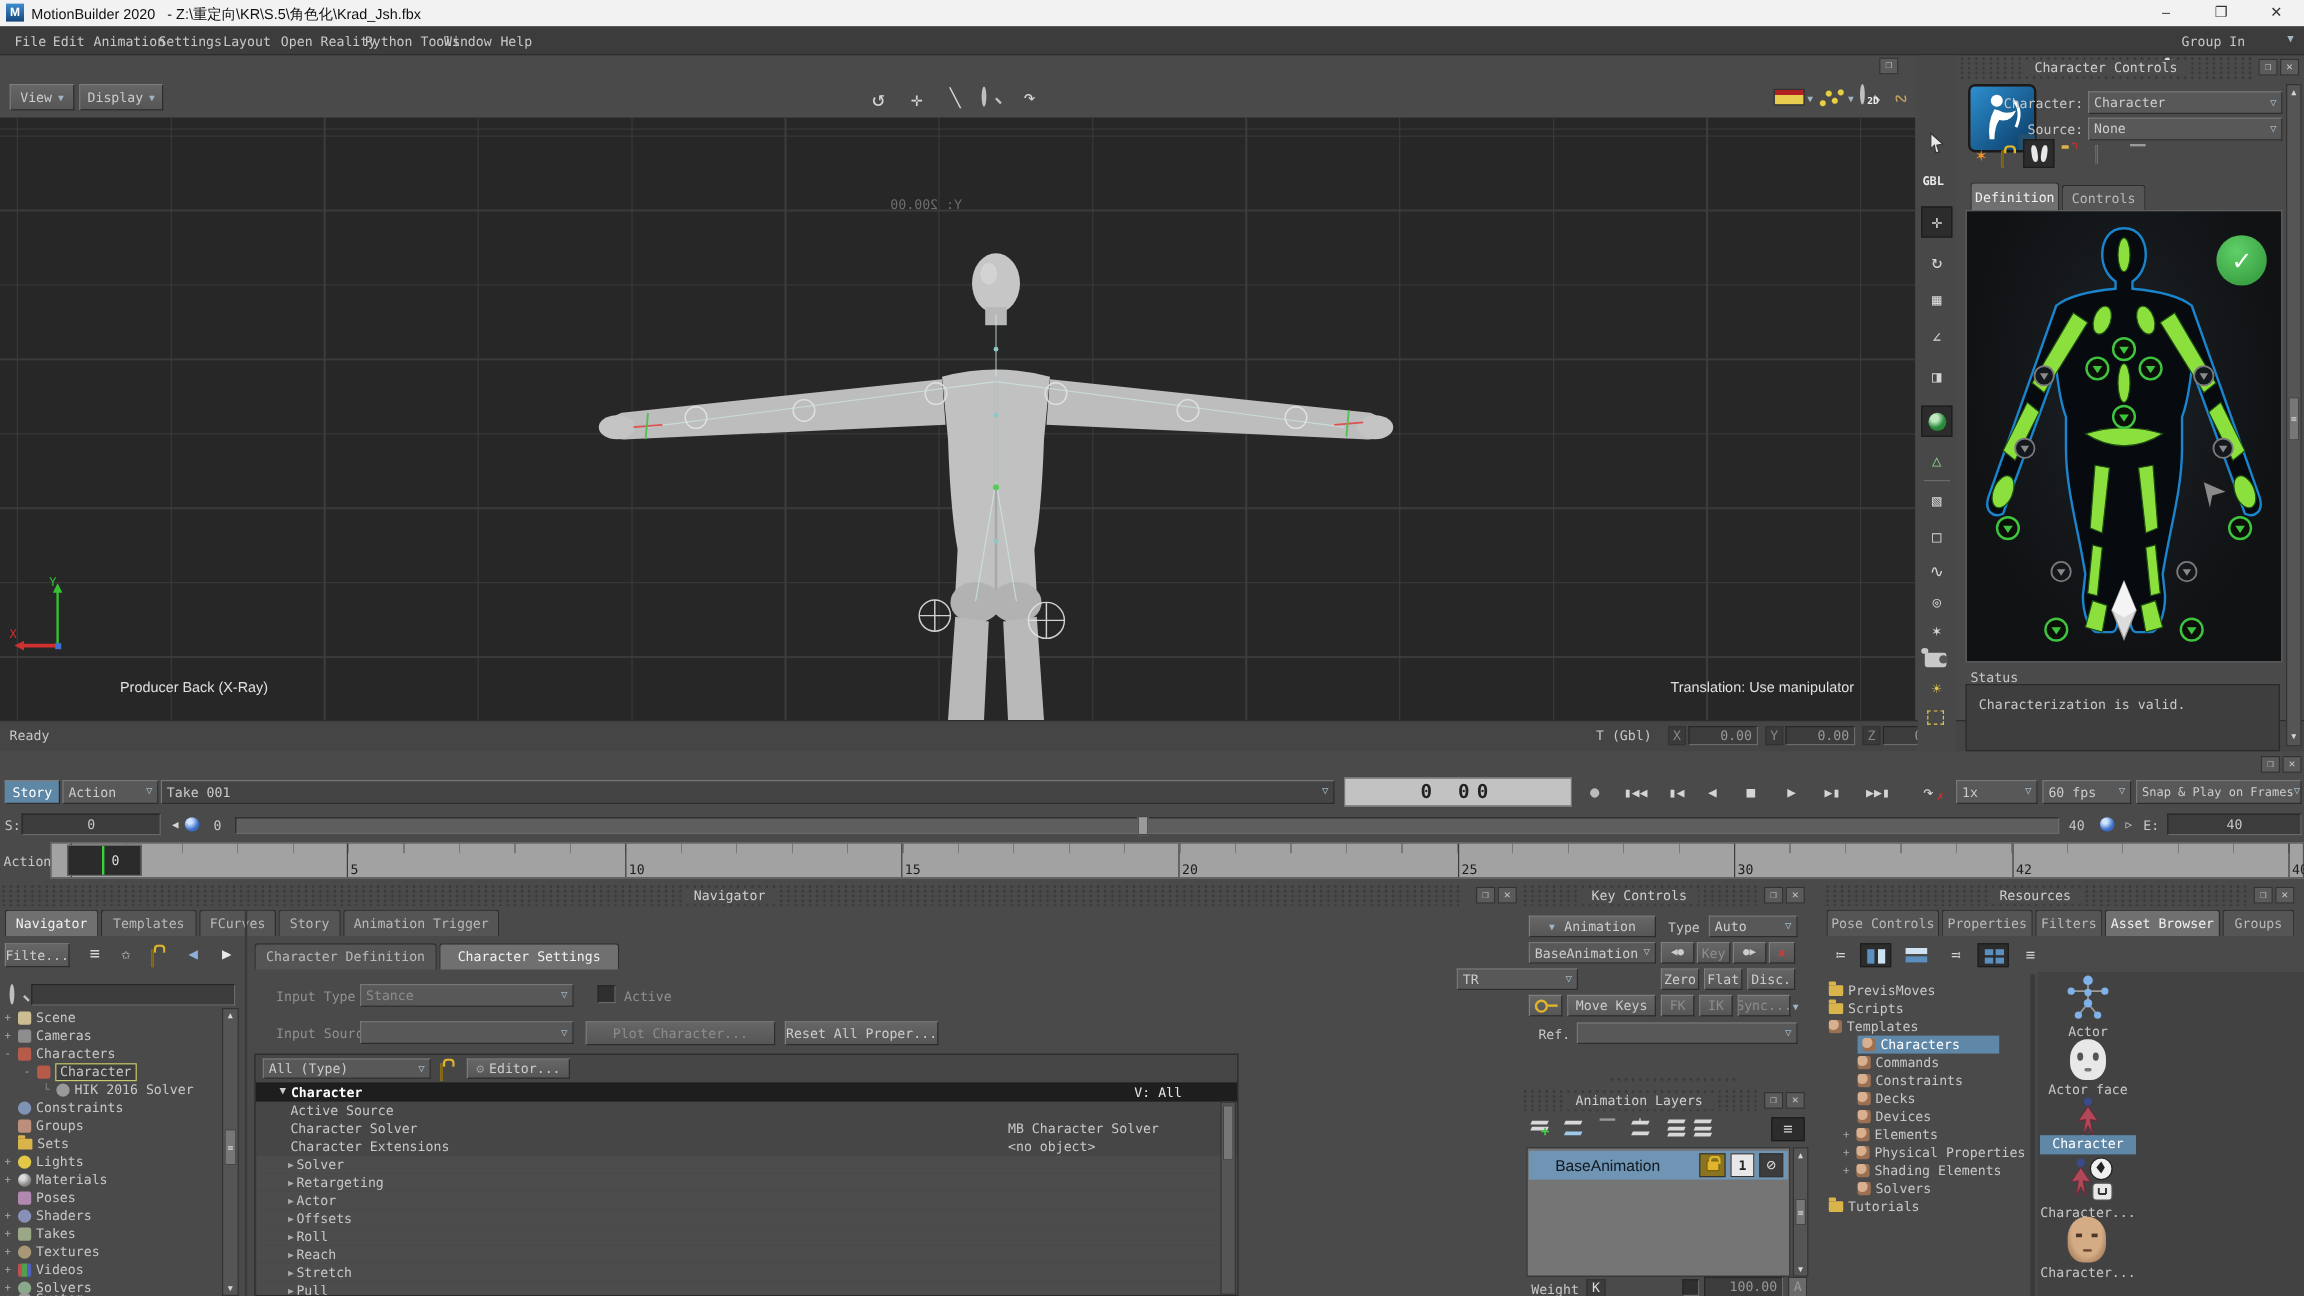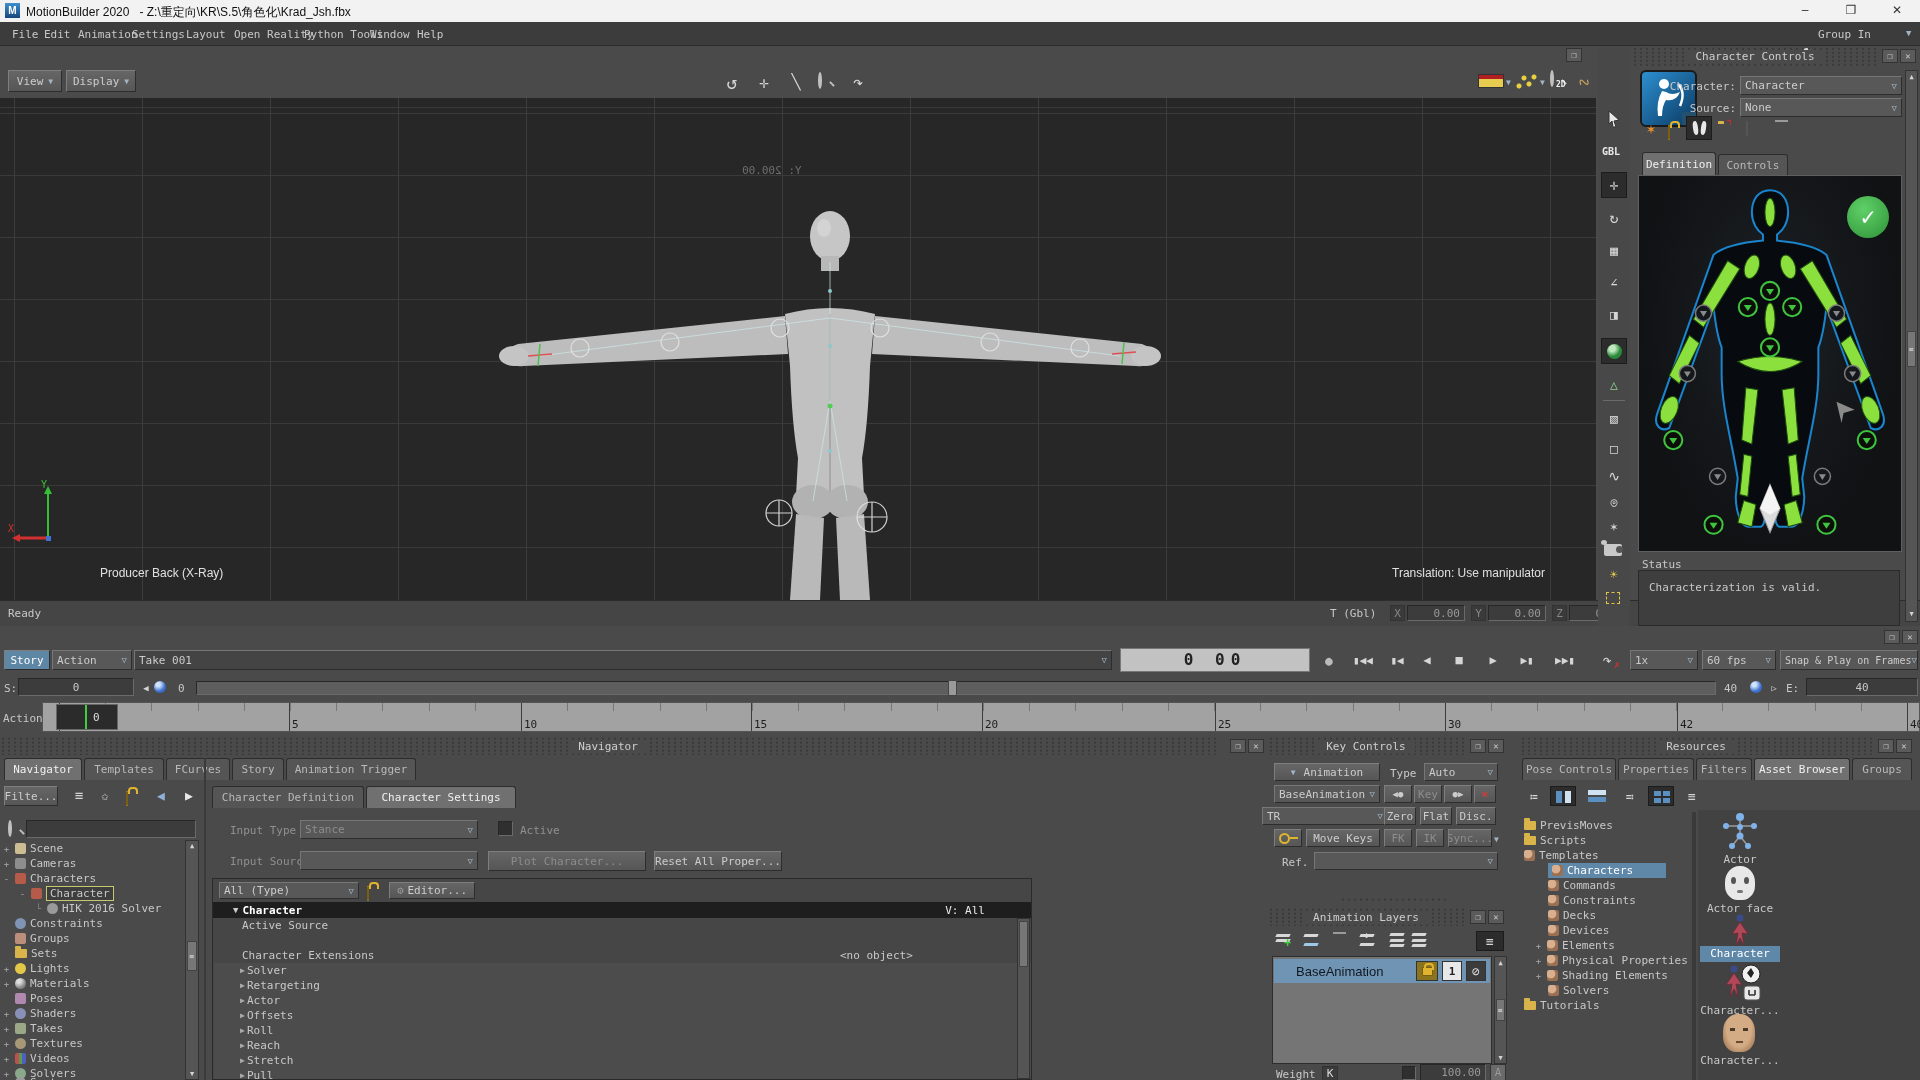--- a/index.html
+++ b/index.html
@@ -398,20 +398,24 @@
         <span>Editor...</span>
       </div>
     <div class="abs" style="left:0;top:23px;width:818px;height:16px;background:#1e1e1e;display:flex;align-items:center">
       <span style="margin-left:20px;font-size:9px;color:#ccc">▼</span>
       <b style="margin-left:4px;color:#fff">Character</b>
       <span style="margin-left:auto;margin-right:46px;color:#e8e8e8">V: All</span>
     </div>
     <div class="prow" style="top:39px">
         <span style="margin-left:28px">Active Source</span>
       </div>
+    <div class="prow" style="top:54px">
+        <span style="margin-left:28px">Character Solver</span>
+        <span class="abs" style="left:626px">MB Character Solver</span>
+      </div>
     <div class="prow" style="top:69px">
         <span style="margin-left:28px">Character Extensions</span>
         <span class="abs" style="left:626px">&lt;no object&gt;</span>
       </div>
     <div class="prow" style="top:84px;background:#4c4c4c">
         <span class="exp" style="margin-left:24px;font-size:8px">▶</span>
         <span>Solver</span>
       </div>
     <div class="prow" style="top:99px;background:#4c4c4c">
         <span class="exp" style="margin-left:24px;font-size:8px">▶</span>
@@ -461,21 +465,21 @@
       <span class="arr">▽</span>
     </div>
   <div class="abs dd" style="left:1274px;top:785px;width:106px;height:18px">
       <span>BaseAnimation</span>
       <span class="arr">▽</span>
     </div>
   <div class="abs btn" style="left:1384px;top:785px;width:28px;height:18px;font-size:9px">◀●</div>
   <div class="abs btn dis" style="left:1414px;top:785px;width:28px;height:18px">Key</div>
   <div class="abs btn" style="left:1444px;top:785px;width:28px;height:18px;font-size:9px">●▶</div>
   <div class="abs btn" style="left:1474px;top:785px;width:22px;height:18px;color:#c04040;font-weight:bold">✖</div>
-  <div class="abs dd" style="left:1262px;top:807px;width:126px;height:18px">
+  <div class="abs dd" style="left:1214px;top:807px;width:101px;height:18px">
       <span>TR</span>
       <span class="arr">▽</span>
     </div>
   <div class="abs btn" style="left:1384px;top:807px;width:32px;height:18px">Zero</div>
   <div class="abs btn" style="left:1420px;top:807px;width:32px;height:18px">Flat</div>
   <div class="abs btn" style="left:1456px;top:807px;width:40px;height:18px">Disc.</div>
   <div class="abs btn" style="left:1274px;top:829px;width:28px;height:18px">
       <span style="width:7px;height:7px;border:2px solid #e0b42c;border-radius:50%"></span>
       <span style="width:8px;height:2px;background:#e0b42c"></span>
     </div>

